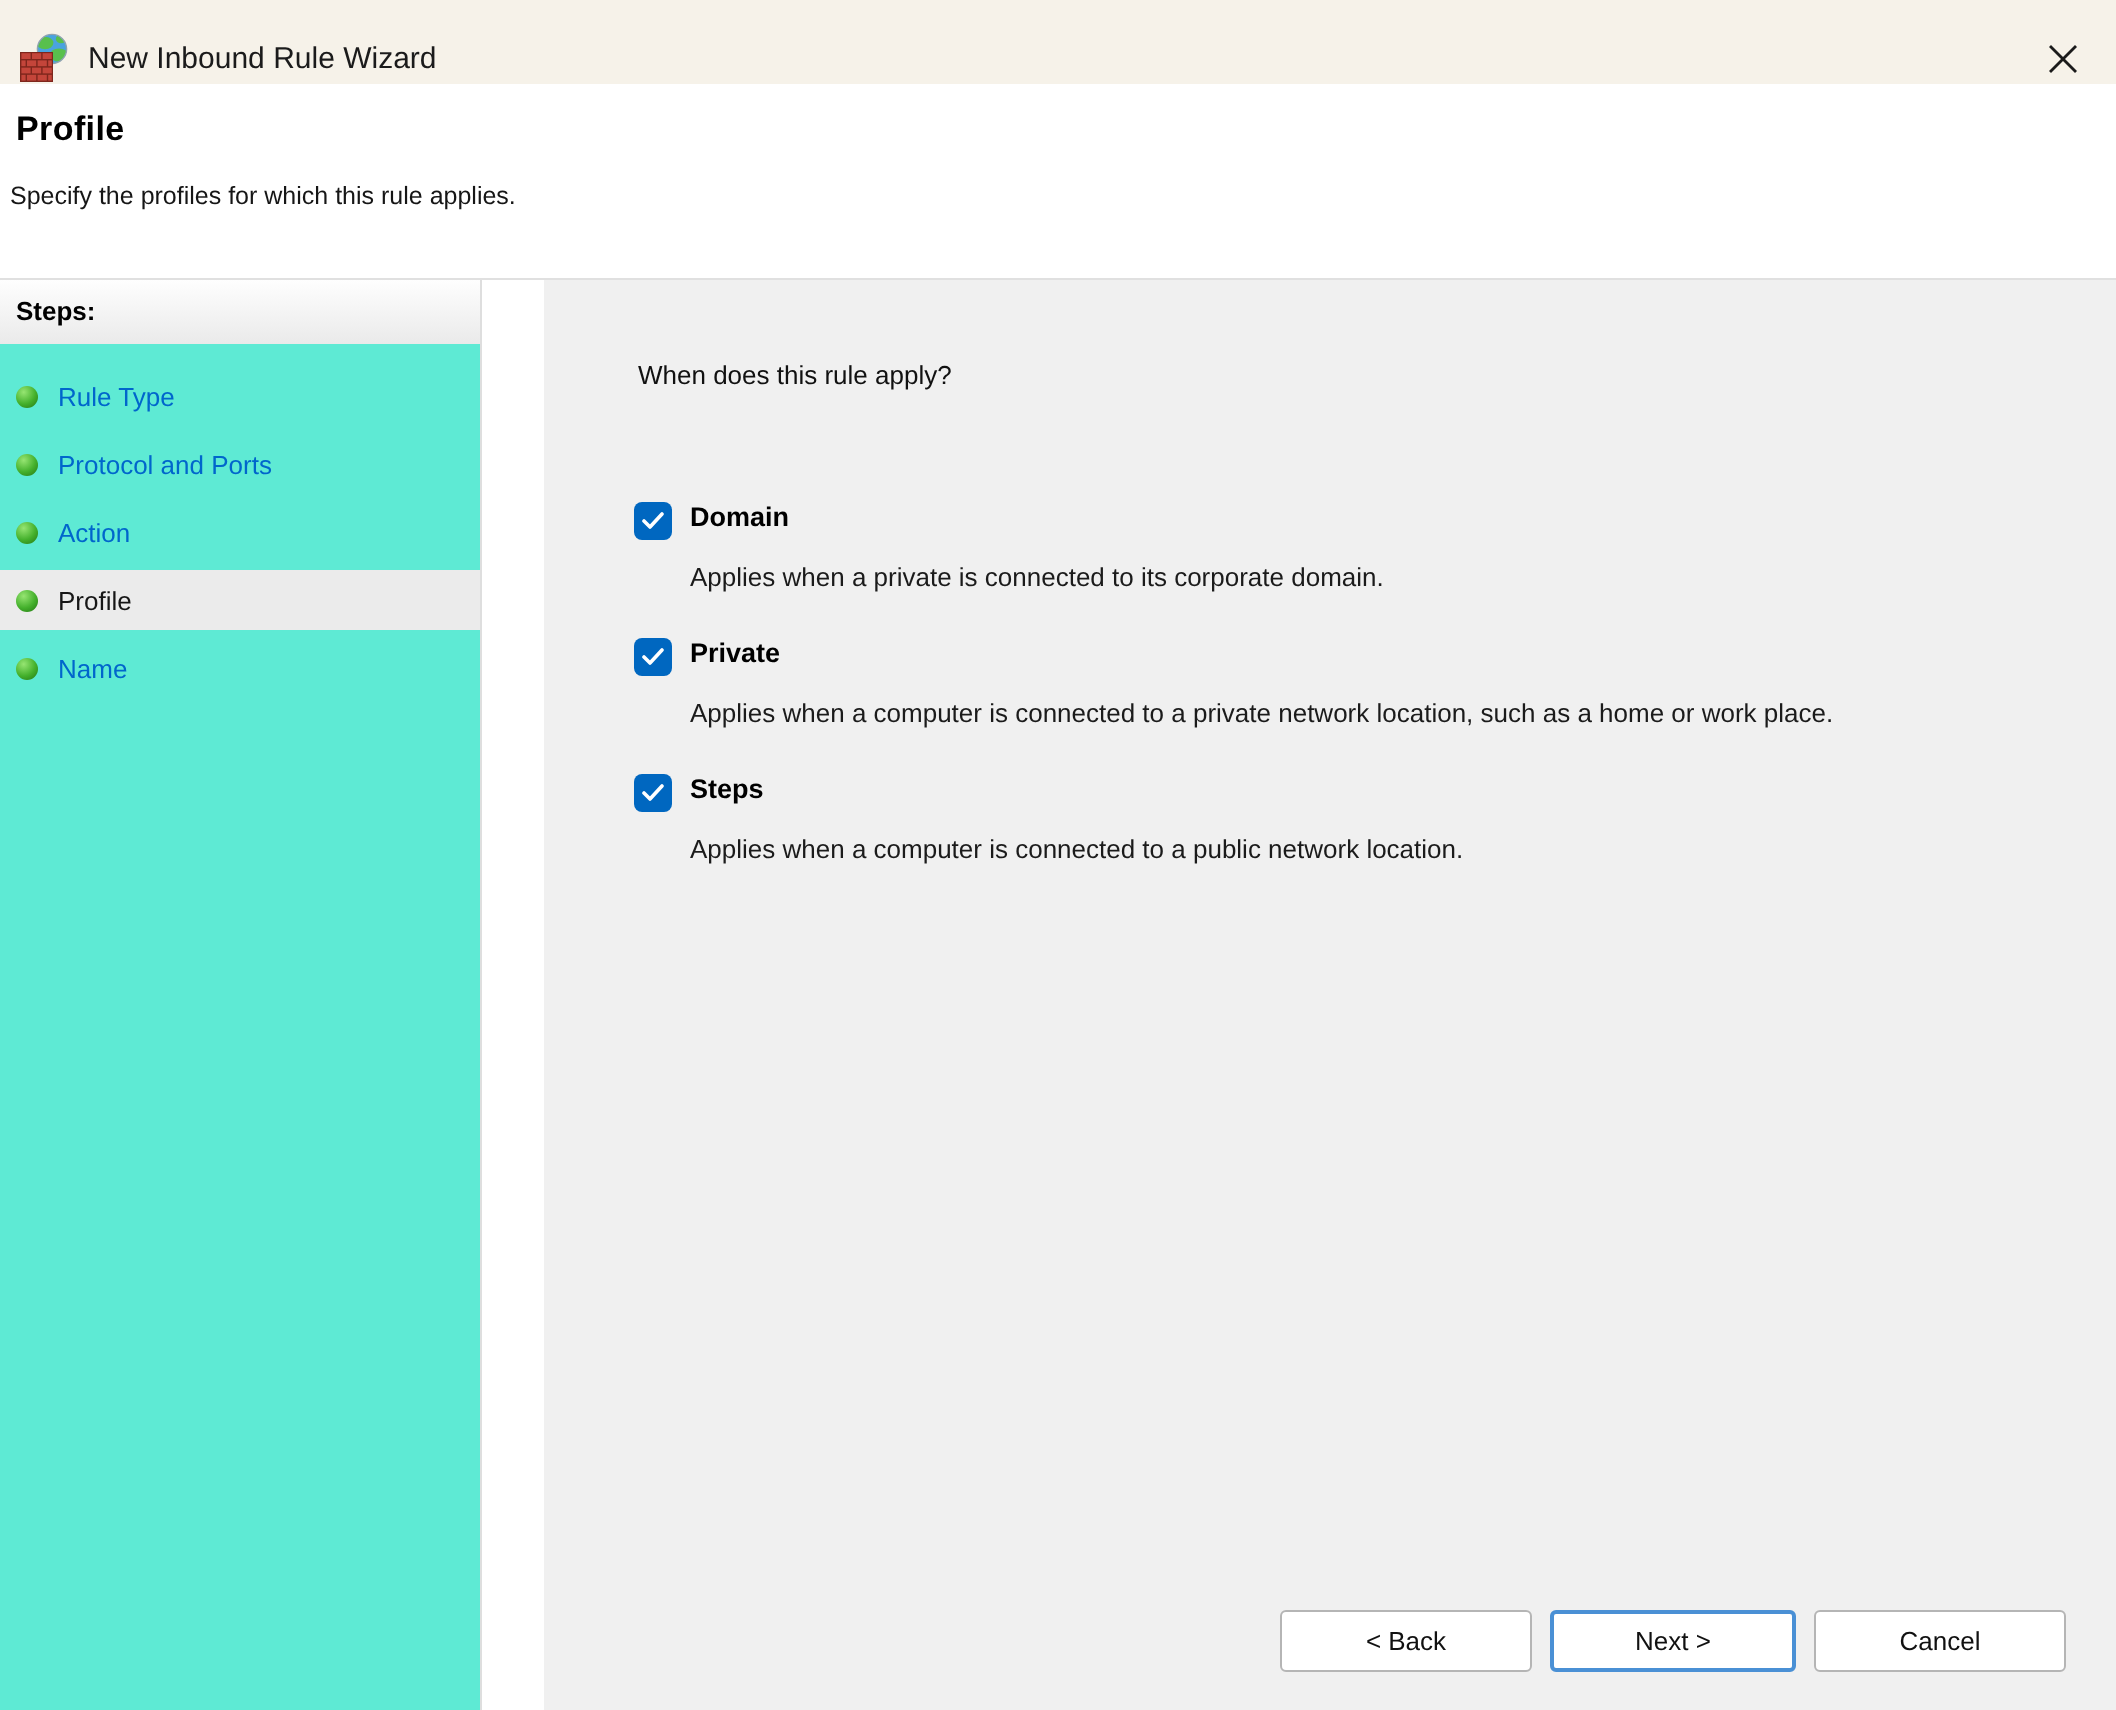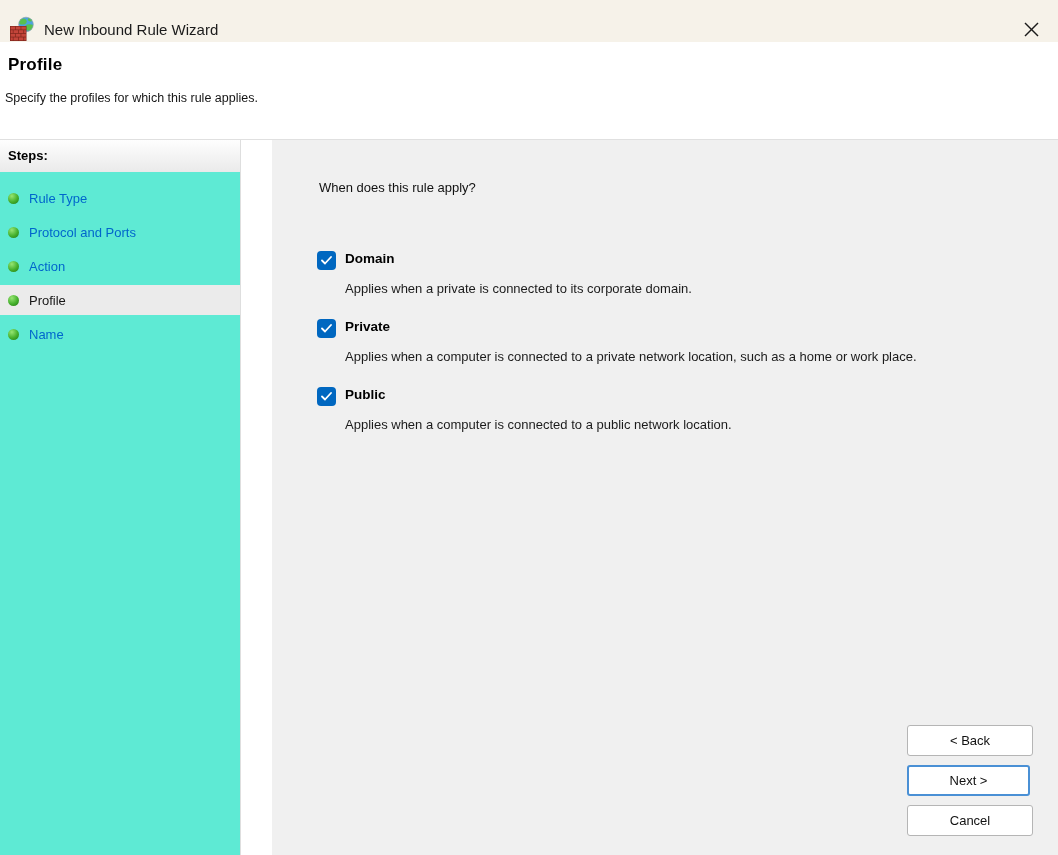--- a/index.html
+++ b/index.html
@@ -90,21 +90,21 @@
     font-size: 13px;
     line-height: 20px;
     max-width: 615px;
     color: #1b1b1b;
   }
 
   
   .button-row {
     position: absolute;
     right: 25px; bottom: 19px;
-    display: flex; gap: 9px; flex-direction: column;
+    display: flex; gap: 9px;
   }
   .btn {
     height: 31px;
     background: #ffffff;
     border: 1px solid #b5b5b5;
     border-radius: 3px;
     font-family: inherit;
     font-size: 13px;
     color: #111;
     cursor: default;
@@ -223,21 +223,21 @@
         <div class="profile-desc">Applies when a computer is connected to a private network location, such as a home or work place.</div>
       </div>
 
       <div class="profile-group">
         <div class="profile-row">
           <span class="checkbox">
             <svg viewBox="0 0 11 9">
               <polyline points="1,4.5 4,7.5 10,1" fill="none" stroke="#ffffff" stroke-width="1.8" stroke-linecap="round" stroke-linejoin="round"></polyline>
             </svg>
           </span>
-          <span class="profile-label">Public</span>
+          <span class="profile-label">Steps</span>
         </div>
         <div class="profile-desc">Applies when a computer is connected to a public network location.</div>
       </div>
 
     </div>
 
     <div class="button-row">
       <button class="btn btn-back">&lt; Back</button>
       <button class="btn btn-next">Next &gt;</button>
       <button class="btn btn-cancel">Cancel</button>

